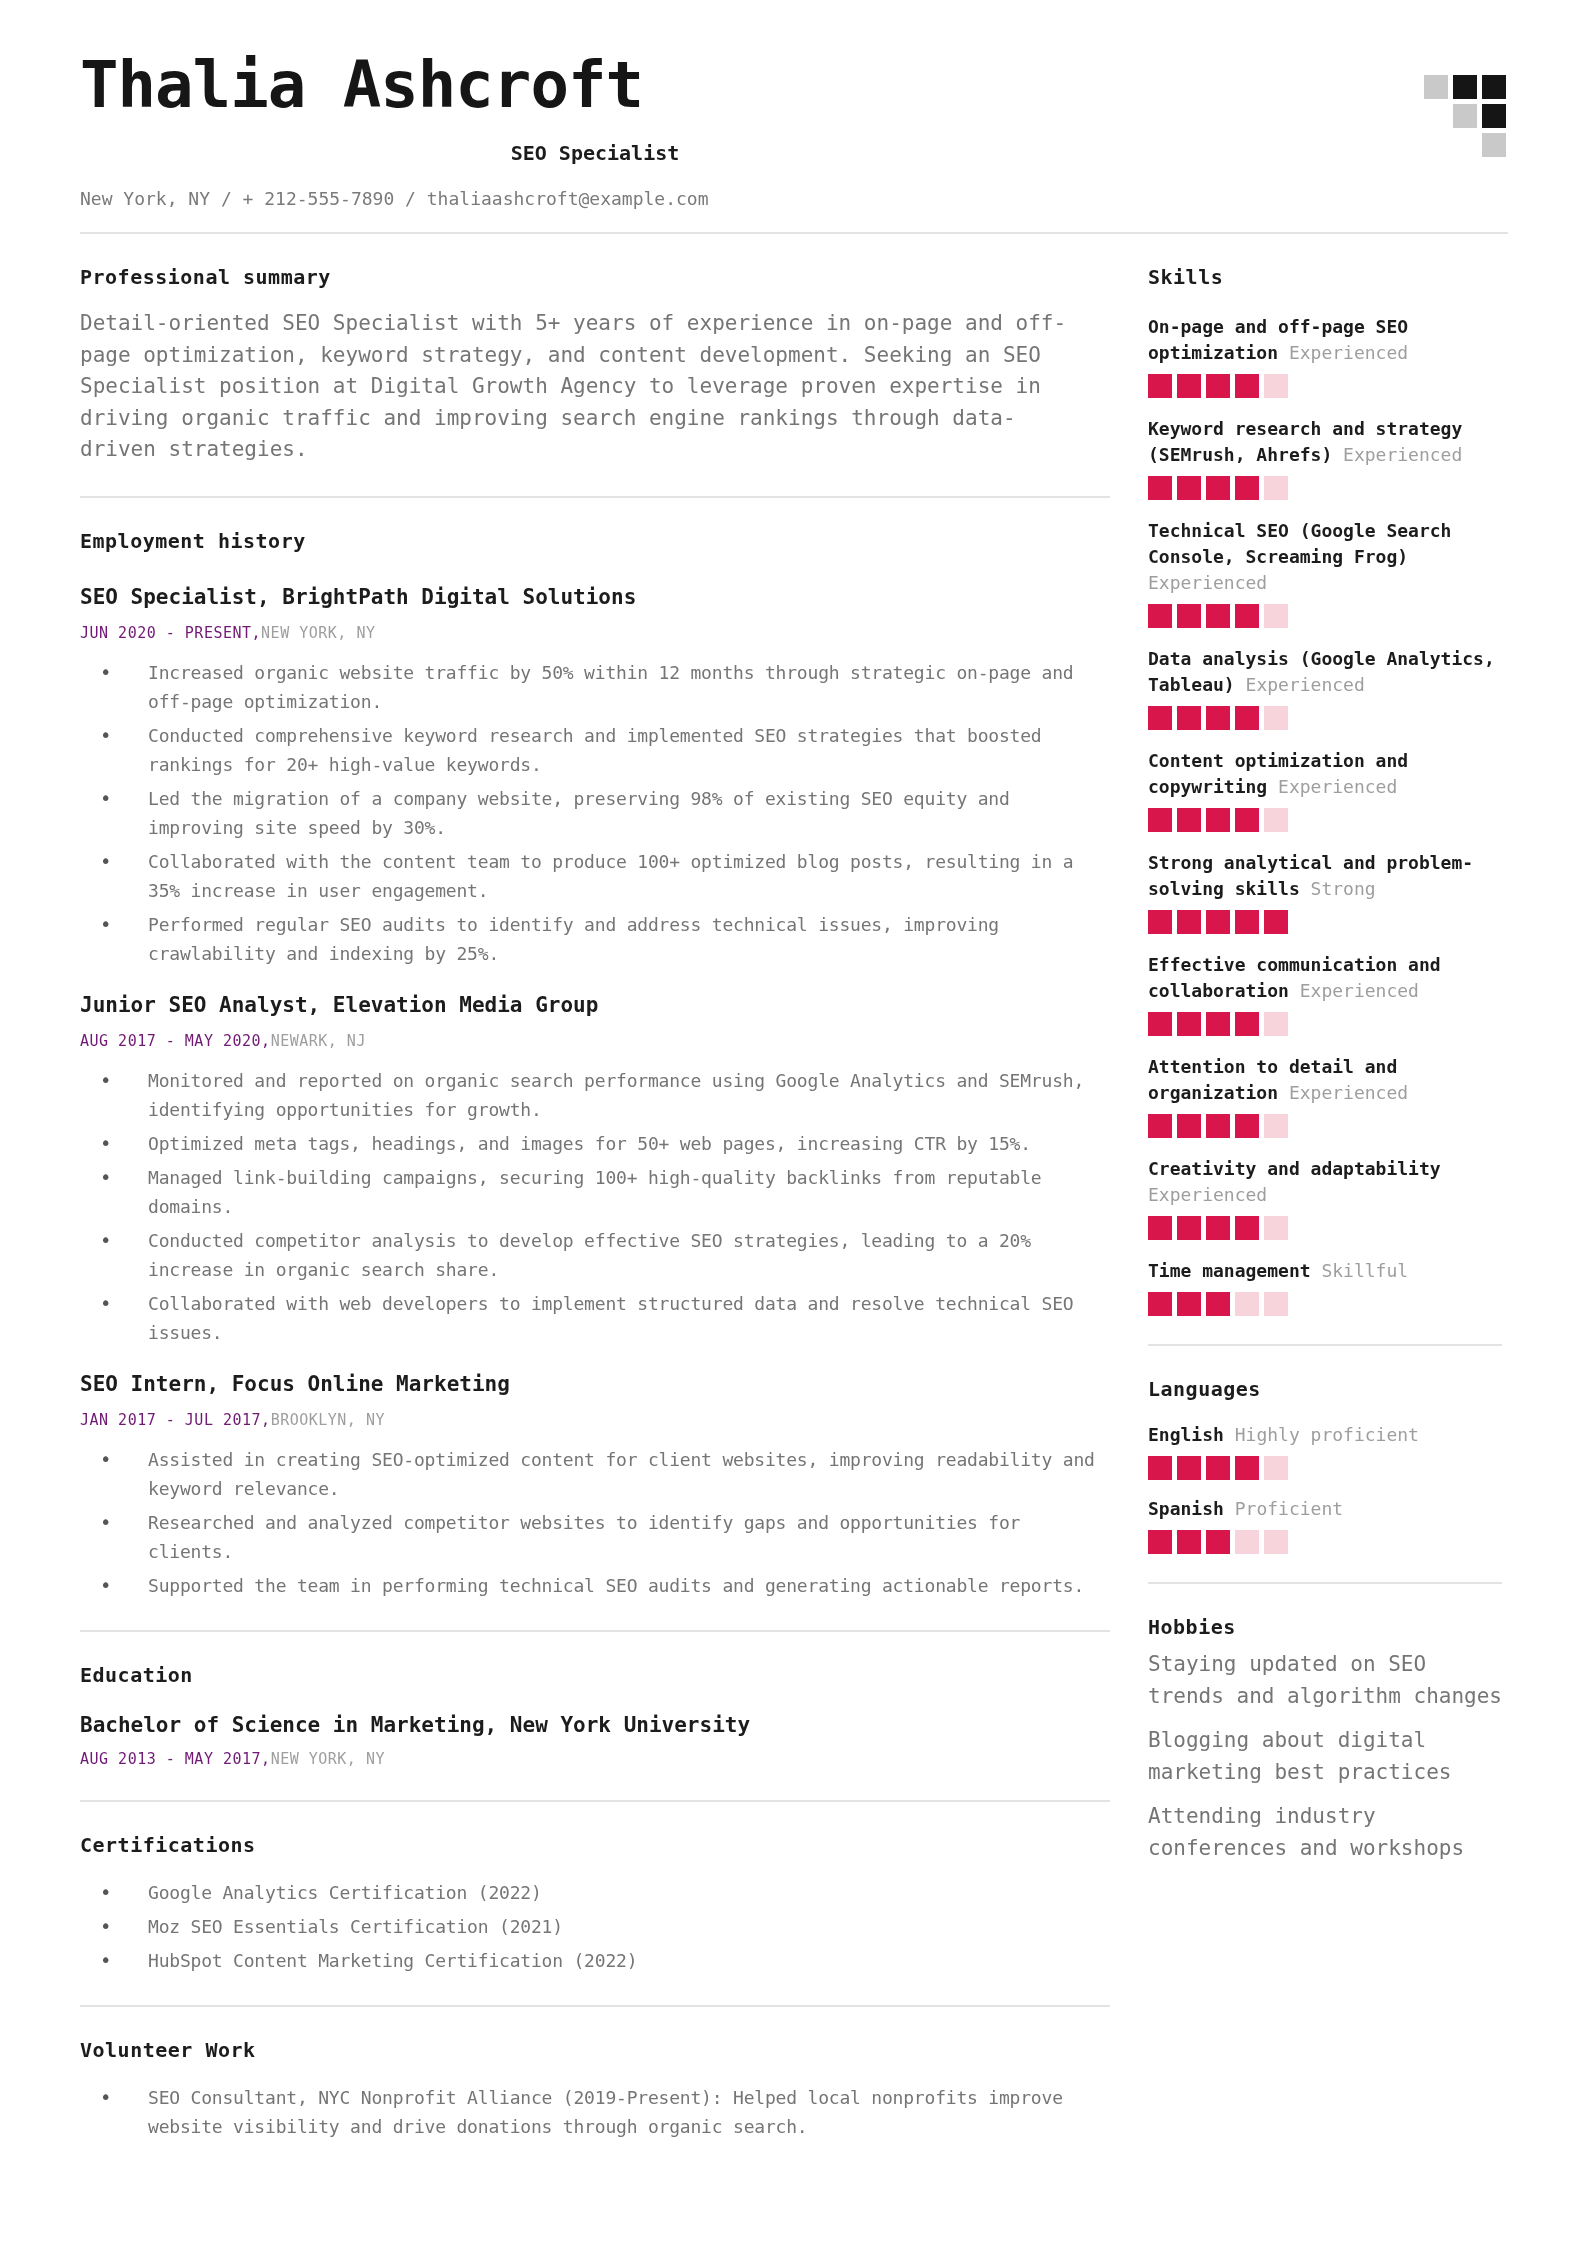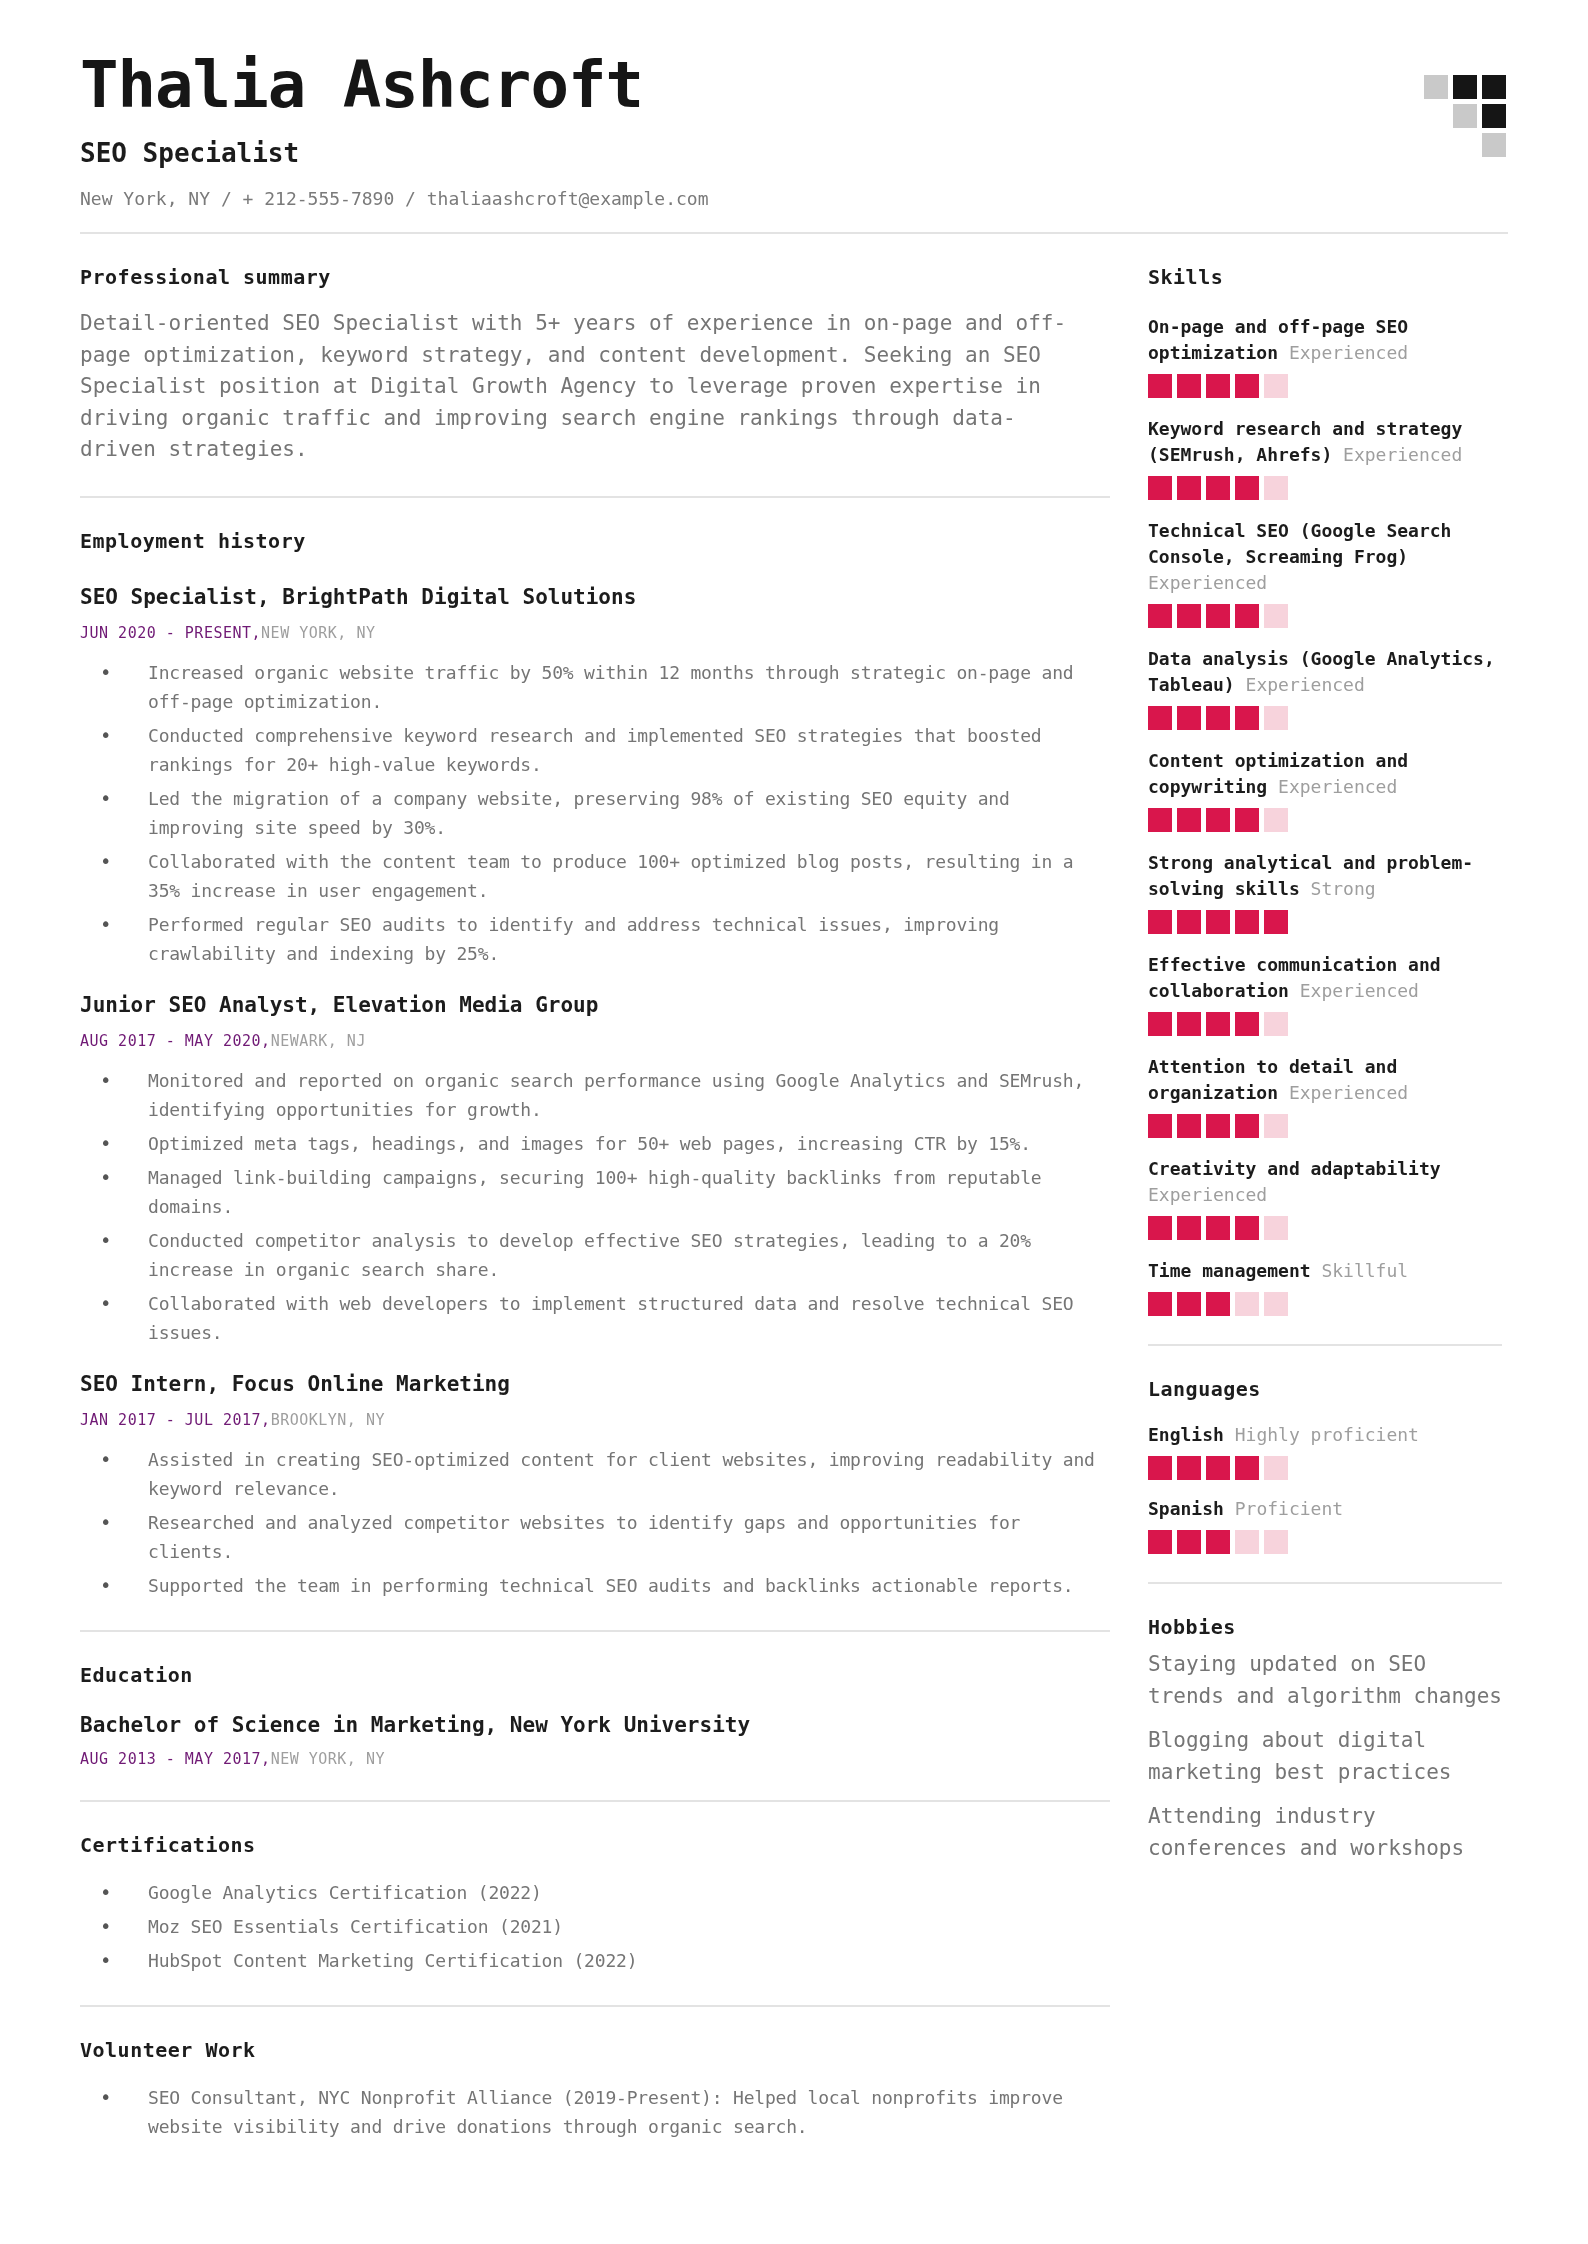--- a/index.html
+++ b/index.html
@@ -1,21 +1,21 @@
 <!DOCTYPE html>
 <html><head>
 <meta charset="utf-8">
 <style>
   html,body{margin:0;padding:0;background:#ffffff;}
   .page{position:relative;width:1588px;height:2244px;background:#fff;overflow:hidden;
         font-family:"DejaVu Sans Mono","Liberation Mono",monospace;color:#1c1c1c;}
   
   .header{position:absolute;left:80px;top:46px;width:1030px;}
   .name{font-size:64px;font-weight:bold;line-height:78px;letter-spacing:-1px;color:#161616;}
-  .subtitle{margin-top:12px;font-size:26px;font-weight:bold;line-height:34px;color:#1c1c1c;}
+  .subtitle{margin-top:12px;font-size:20px;font-weight:bold;line-height:34px;color:#1c1c1c;text-align:center;}
   .contact{margin-top:16px;font-size:18px;line-height:26px;color:#7a7a7a;}
   .top-divider{position:absolute;left:80px;top:232px;width:1428px;height:2px;background:#e3e3e3;}
   
   .logo{position:absolute;left:1424px;top:75px;display:grid;
         grid-template-columns:repeat(3,24px);grid-template-rows:repeat(3,24px);gap:5px;}
   .logo .cell{width:24px;height:24px;}
   .logo .g{background:#c9c9c9;}
   .logo .k{background:#151515;}
   .logo .e{background:transparent;}
   
@@ -114,21 +114,21 @@
   </div>
 
   <div class="job">
     <div class="job-title">SEO Intern, Focus Online Marketing</div>
     <div class="job-dates">
       <span class="date-range">JAN 2017 - JUL 2017,</span><span class="date-location">BROOKLYN, NY</span>
     </div>
     <ul class="bullets">
             <li>Assisted in creating SEO-optimized content for client websites, improving readability and keyword relevance.</li>
             <li>Researched and analyzed competitor websites to identify gaps and opportunities for clients.</li>
-            <li>Supported the team in performing technical SEO audits and backlinks actionable reports.</li>
+            <li>Supported the team in performing technical SEO audits and generating actionable reports.</li>
           </ul>
   </div>
 </div>
 
     <div class="divider"></div>
     <div class="section-heading">Education</div>
     <div class="degree">Bachelor of Science in Marketing, New York University</div>
     <div class="edu-dates">
       <span class="date-range">AUG 2013 - MAY 2017,</span><span class="date-location">NEW YORK, NY</span>
     </div>

